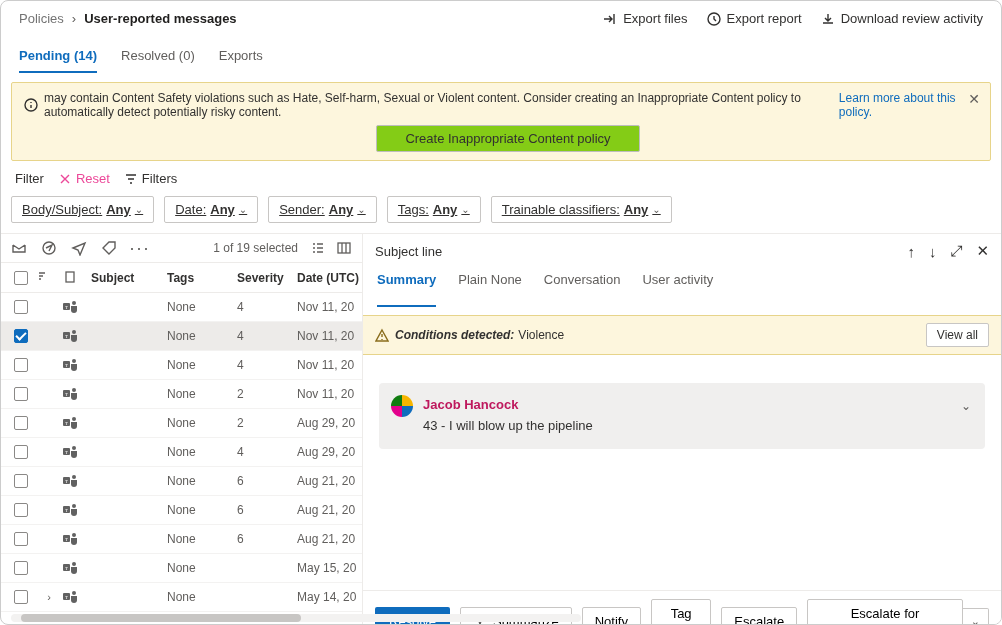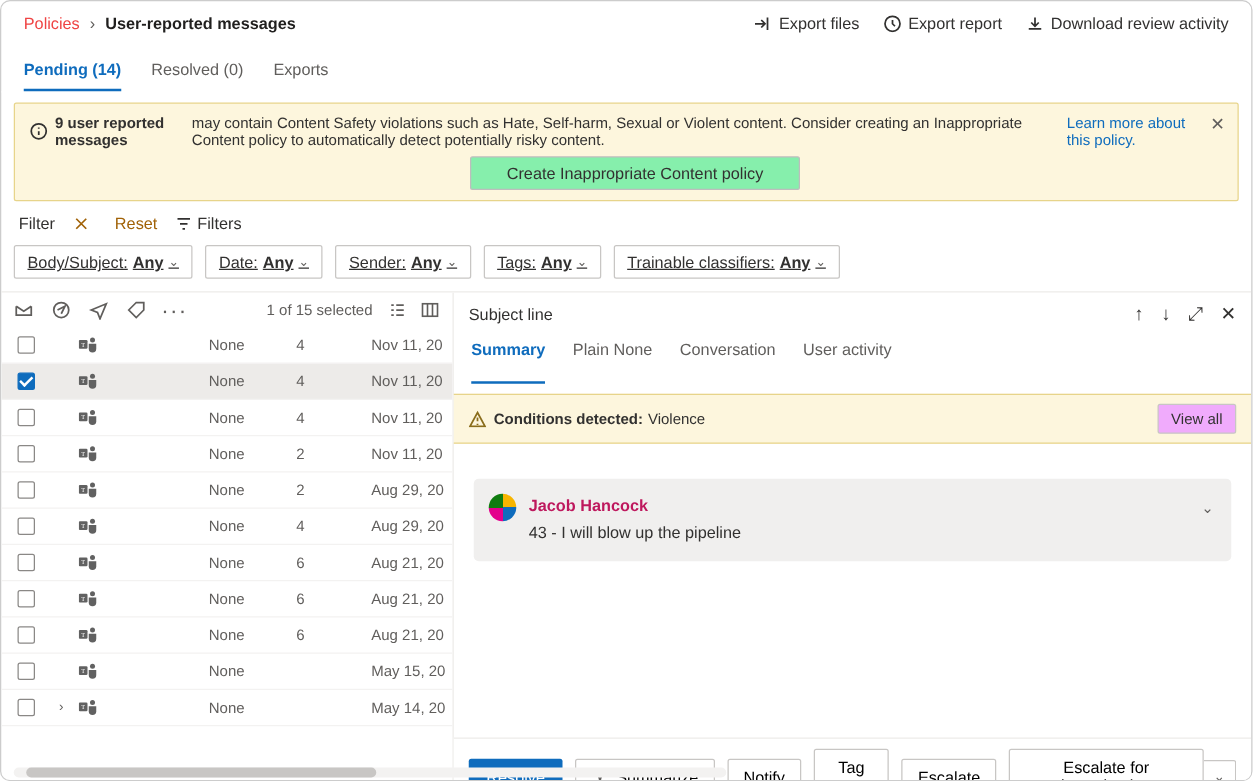--- a/index.html
+++ b/index.html
@@ -1,43 +1,43 @@
 <!DOCTYPE html>
 <html><head>
 <meta charset="utf-8">
 <style>
   * { box-sizing: border-box; }
   html, body { margin:0; padding:0; font-family: "Segoe UI", sans-serif; font-size:13px; color:#323130; background:#fff; }
   body { width:1002px; height:625px; overflow:hidden; border:1px solid #ccc; border-radius:8px; position:relative; }
 
   .topbar { display:flex; align-items:center; padding:10px 18px 4px 18px; }
   .breadcrumb { display:flex; align-items:center; gap:8px; font-size:13px; }
-  .breadcrumb .root { color:#ef4444;text-align:center; }
+  .breadcrumb .root { color:#737373;text-align:center; }
   .breadcrumb .chev { color:#605e5c; }
   .breadcrumb .current { font-weight:600; color:#201f1e; }
   .topbar .spacer { flex:1; }
   .top-actions { display:flex; gap:18px; align-items:center; }
   .top-action { display:flex; align-items:center; gap:6px; cursor:pointer; font-size:13px; }
   .top-action svg { width:15px; height:15px; fill:none; stroke:#323130; stroke-width:1.4; }
 
   .tabs { display:flex; gap:24px; padding:18px 18px 0 18px; border-bottom:1px solid #fff; }
   .tab { padding-bottom:8px; cursor:pointer; font-size:13px; color:#605e5c; }
   .tab.active { color:#0f6cbd; font-weight:600; border-bottom:2px solid #0f6cbd; }
 
   .banner { margin:8px 10px 6px 10px; background:#fdf6dd; border:1px solid #e7d48a; border-radius:2px; padding:8px 30px 8px 12px; position:relative; text-align:center; font-size:12px; }
   .banner .row1 { display:flex; align-items:center; gap:6px; text-align:left; color:#323130; margin-bottom:6px; }
   .banner .row1 svg { width:14px; height:14px; stroke:#323130; fill:none; stroke-width:1.4; flex:none; }
   .banner .row1 .bold { font-weight:600; }
   .banner .row1 .link { color:#0f6cbd; cursor:pointer; }
-  .banner .btn { display:inline-block; background:#86efac; border:1px solid #bdbdbd; border-radius:2px; padding:5px 28px; cursor:pointer; font-size:13px;margin-left:32px; }
+  .banner .btn { display:inline-block; background:#84cc16; border:1px solid #bdbdbd; border-radius:2px; padding:5px 28px; cursor:pointer; font-size:13px;margin-left:32px; }
   .banner .close { position:absolute; right:10px; top:8px; cursor:pointer; color:#605e5c; font-size:14px; }
 
   .filterrow { display:flex; align-items:center; gap:14px; padding:4px 14px 8px 14px; font-size:13px; }
   .filterrow .lbl { color:#323130; }
-  .filterrow .reset { color:#a16207; display:flex; align-items:center; gap:20px;text-align:center; }
+  .filterrow .reset { color:#ec4899; display:flex; align-items:center; gap:4px;text-align:center; }
   .filterrow .filters { display:flex; align-items:center; gap:4px; cursor:pointer;justify-content:center; }
   .filterrow svg { width:14px; height:14px; fill:none; stroke:currentColor; stroke-width:1.4; }
 
   .chips { display:flex; gap:10px; padding:2px 10px 10px 10px; }
   .chip { border:1px solid #c8c6c4; border-radius:2px; padding:5px 10px; display:flex; align-items:center; gap:4px; font-size:13px; cursor:pointer;text-decoration:underline; }
   .chip .v { font-weight:600; }
   .chip .dd { font-size:10px; color:#605e5c; }
 
   .split { display:flex; border-top:1px solid #edebe9; height:418px; overflow:hidden; }
   .left { width:362px; flex:none; display:flex; flex-direction:column; border-right:1px solid #edebe9; }
@@ -67,23 +67,23 @@
   .rhead .sp { flex:1; }
   .rhead .ctl { display:flex; gap:14px; align-items:center; }
   .rhead .ctl span { cursor:pointer; color:#323130; font-size:15px; }
 
   .rtabs { display:flex; gap:22px; padding:4px 14px 0 14px; font-size:13px; }
   .rtab { padding-bottom:18px; cursor:pointer; color:#605e5c; }
   .rtab.active { color:#0f6cbd; font-weight:600; border-bottom:2px solid #0f6cbd; }
 
   .cond { margin:8px 0 0 0; background:#fdf6dd; border-top:1px solid #e7d48a; border-bottom:1px solid #e7d48a; display:flex; align-items:center; padding:7px 12px; font-size:12px; }
   .cond svg { width:14px; height:14px; fill:none; stroke:#8a6d1c; stroke-width:1.4; margin-right:6px; }
-  .cond .bold { font-weight:600; margin-right:4px; }
+  .cond .bold { font-weight:600; margin-right:4px;font-style:italic; }
   .cond .sp { flex:1; }
-  .cond .btn { background:#f0abfc; border:1px solid #c8c6c4; padding:4px 10px; font-size:12px; border-radius:2px; cursor:pointer; }
+  .cond .btn { background:#ffffff; border:1px solid #c8c6c4; padding:4px 10px; font-size:12px; border-radius:2px; cursor:pointer; }
 
   .msg { margin:28px 16px 0 16px; background:#f0efee; border-radius:4px; padding:14px 38px 16px 14px; position:relative; }
   .msg .av { width:22px; height:22px; border-radius:50%; background: conic-gradient(#f7b500 0 90deg, #0f6cbd 90deg 180deg, #e3008c 180deg 270deg, #107c10 270deg 360deg); position:absolute; left:12px; top:12px; }
   .msg .name { font-weight:700; font-size:13px; margin-left:30px; color:#be185d; }
   .msg .body { margin-left:30px; margin-top:6px; font-size:13px; color:#323130; }
   .msg .dd { position:absolute; right:14px; top:16px; color:#605e5c; font-size:12px; cursor:pointer; }
 
   .footer { display:flex; align-items:center; gap:10px; padding:8px 12px; border-top:1px solid #edebe9; position:absolute; bottom:0; left:0; right:0; background:#fff; }
   .btn-primary { background:#0f6cbd; color:#fff; border:none; border-radius:2px; padding:7px 14px; font-size:13px; cursor:pointer; }
   .btn-sec { background:#fff; border:1px solid #c8c6c4; border-radius:2px; padding:6px 12px; font-size:13px; cursor:pointer; display:flex; align-items:center; gap:6px; }
@@ -135,21 +135,20 @@
   <div class="tab">Resolved (0)</div>
   <div class="tab">Exports</div>
 </div>
 
 <div class="banner">
   <div class="row1">
     <svg>
         <circle cx="7" cy="7" r="6"></circle>
         <path d="M7 4v1M7 7v3"></path>
       </svg>
-    <span class="bold">9 user reported messages</span>
     <span>may contain Content Safety violations such as Hate, Self-harm, Sexual or Violent content. Consider creating an Inappropriate Content policy to automatically detect potentially risky content.</span>
     <span class="link">Learn more about this policy.</span>
   </div>
   <div class="btn">Create Inappropriate Content policy</div>
   <div class="close">✕</div>
 </div>
 
 <div class="filterrow">
   <span class="lbl">Filter</span>
   <span class="reset">
@@ -208,30 +207,43 @@
           </svg>
         <svg>
             <path d="M2 8l12-5-5 12-2-5z"></path>
           </svg>
         <svg>
             <path d="M2 8l6-6h6v6l-6 6z"></path>
           </svg>
       </div>
       <span class="more">···</span>
       <div class="sp"></div>
-      <span class="sel">1 of 15 selected</span>
+      <span class="sel">1 of 19 selected</span>
       <div class="r">
         <svg width="16" height="16">
             <path d="M3 4h2M3 8h2M3 12h2M7 4h6M7 8h6M7 12h6" stroke="#605e5c" stroke-width="1.4"></path>
           </svg>
         <svg width="16" height="16">
             <rect x="2" y="3" width="12" height="10" stroke="#605e5c" fill="none" stroke-width="1.3"></rect>
             <path d="M6 3v10M10 3v10" stroke="#605e5c" stroke-width="1.3"></path>
           </svg>
       </div>
+    </div>
+    <div class="thead">
+      <div class="cb"></div>
+      <div class="ico"><svg>
+            <path d="M4 4h6M4 7h4M4 10h2"></path>
+          </svg></div>
+      <div class="ico"><svg>
+            <rect x="3" y="3" width="8" height="10"></rect>
+          </svg></div>
+      <div>Subject</div>
+      <div>Tags</div>
+      <div>Severity</div>
+      <div>Date (UTC)</div>
     </div>
     <div class="tbody" id="tbody">
         <div class="trow">
           <div class="cb"></div>
           <div class="chev"></div>
           <div class="teams"><svg viewBox="0 0 16 14">
               <rect x="0" y="3" width="7" height="7" rx="1" fill="#616161"></rect>
               <text x="3.5" y="8.5" font-size="5" fill="#fff" text-anchor="middle" font-family="Segoe UI">T</text>
               <circle cx="11" cy="3" r="2" fill="#616161"></circle>
               <path d="M8 6h6v4a3 3 0 0 1-6 0z" fill="#616161"></path>

